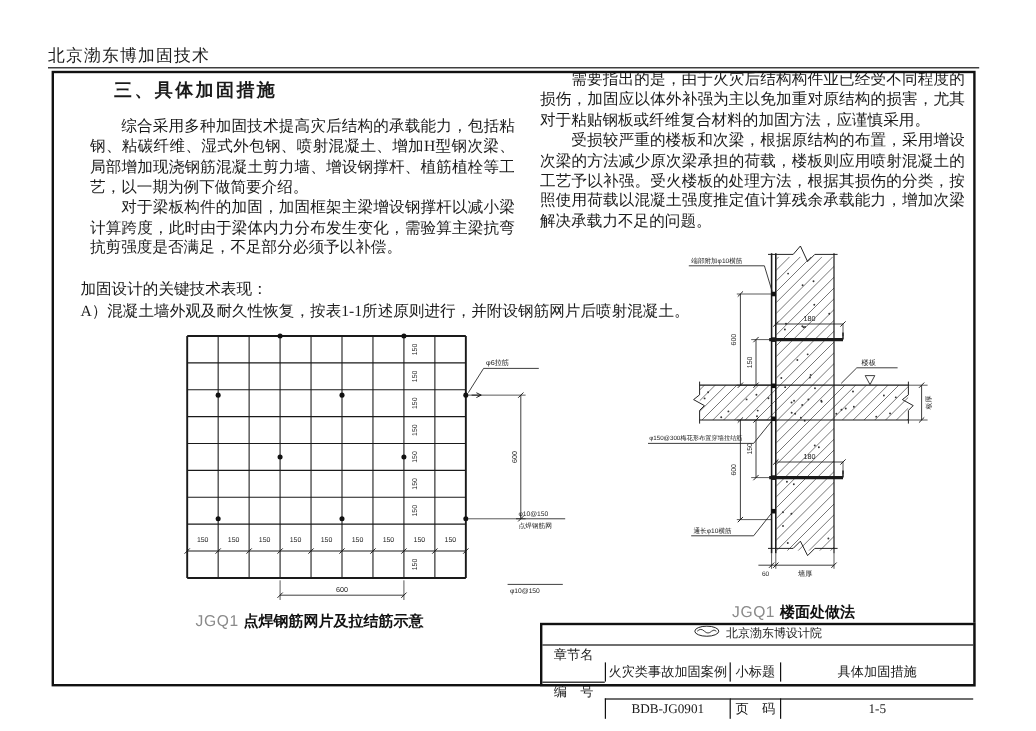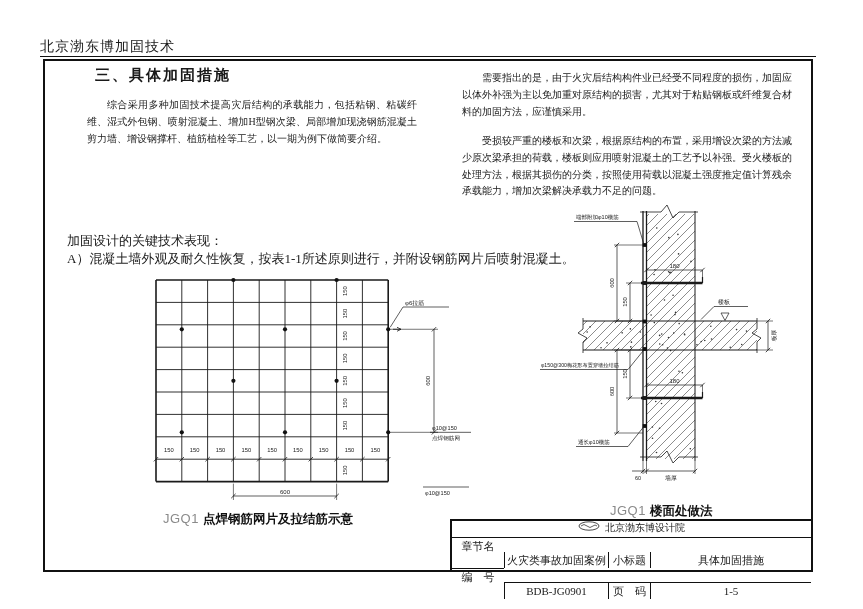--- a/index.html
+++ b/index.html
@@ -5,21 +5,21 @@
   html,body{margin:0;padding:0;background:#ffffff;}
   .page{position:relative;width:863px;height:609px;background:#fff;overflow:hidden;
         font-family:"Liberation Serif","DejaVu Serif",serif;color:#1a1a1a;border-radius:25px;}
   .page-header{position:absolute;left:40px;top:38px;font-size:14px;letter-spacing:1px;}
   .header-rule{position:absolute;left:40px;top:56px;width:776px;border-top:1.5px solid #111;}
   .doc-box{position:absolute;left:43px;top:59px;width:770px;height:513px;border:2px solid #111;box-sizing:border-box;}
   .col{position:absolute;width:354px;}
   .col-left{left:75px;top:66px;}
   .col-right{left:450px;top:58px;}
   .sec-heading{margin:0 0 12px 20px;font-size:15px;letter-spacing:2px;}
-  .col p{margin:12px;font-size:10px;line-height:16.9px;text-indent:2em;text-align:justify;}
+  .col p{margin:0;font-size:13px;line-height:16.9px;text-indent:2em;text-align:justify;}
   .key-notes{position:absolute;left:67px;top:232px;font-size:13px;line-height:17.5px;}
   svg text{font-family:"Liberation Sans","DejaVu Sans",sans-serif;fill:#1a1a1a;}
   .diagram{position:absolute;}
   .caption{position:absolute;white-space:nowrap;}
   .cap-code{color:#8a8a8a;font-size:13px;letter-spacing:0.5px;font-family:"Liberation Sans","DejaVu Sans",sans-serif;}
   .cap-text{font-weight:bold;font-size:12.5px;color:#111;}
   .titleblock{position:absolute;left:450px;top:519px;width:363px;height:53px;border:2px solid #111;
               box-sizing:border-box;background:#fff;}
   .tb-head{height:16px;display:flex;align-items:flex-start;justify-content:center;gap:5px;
            border-bottom:1px solid #111;font-size:10px;}
@@ -34,20 +34,21 @@
 
 <div class="page">
 
   <div class="page-header">北京渤东博加固技术</div>
   <div class="header-rule"></div>
   <div class="doc-box"></div>
 
   <div class="col col-left">
     <h3 class="sec-heading">三、具体加固措施</h3>
     <p>综合采用多种加固技术提高灾后结构的承载能力，包括粘钢、粘碳纤维、湿式外包钢、喷射混凝土、增加H型钢次梁、局部增加现浇钢筋混凝土剪力墙、增设钢撑杆、植筋植栓等工艺，以一期为例下做简要介绍。</p>
+    <p>对于梁板构件的加固，加固框架主梁增设钢撑杆以减小梁计算跨度，此时由于梁体内力分布发生变化，需验算主梁抗弯抗剪强度是否满足，不足部分必须予以补偿。</p>
   </div>
 
   <div class="col col-right">
     <p>需要指出的是，由于火灾后结构构件业已经受不同程度的损伤，加固应以体外补强为主以免加重对原结构的损害，尤其对于粘贴钢板或纤维复合材料的加固方法，应谨慎采用。</p>
     <p>受损较严重的楼板和次梁，根据原结构的布置，采用增设次梁的方法减少原次梁承担的荷载，楼板则应用喷射混凝土的工艺予以补强。受火楼板的处理方法，根据其损伤的分类，按照使用荷载以混凝土强度推定值计算残余承载能力，增加次梁解决承载力不足的问题。</p>
   </div>
 
   <div class="key-notes">
     <div>加固设计的关键技术表现：</div>
     <div>A）混凝土墙外观及耐久性恢复，按表1-1所述原则进行，并附设钢筋网片后喷射混凝土。</div>

